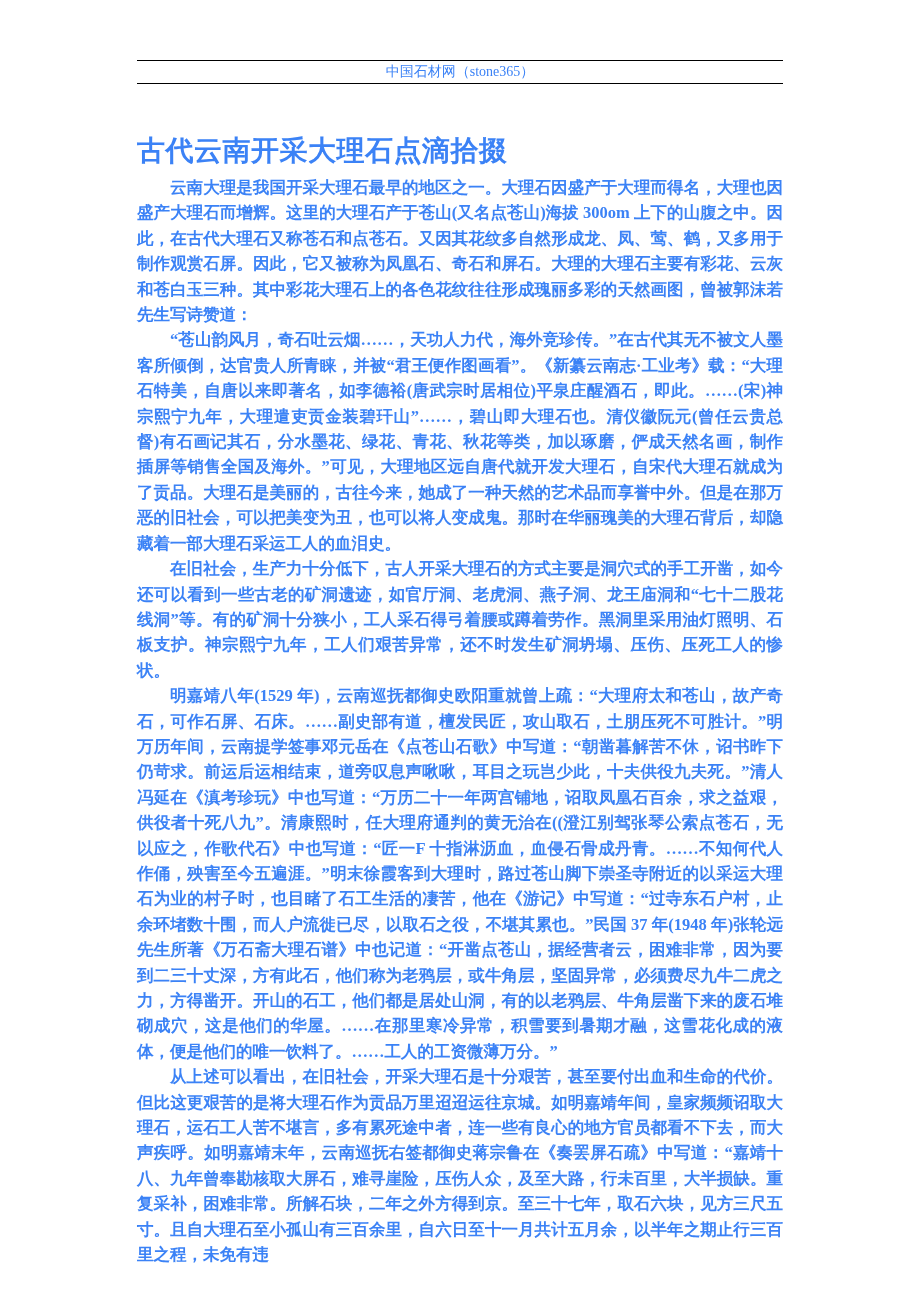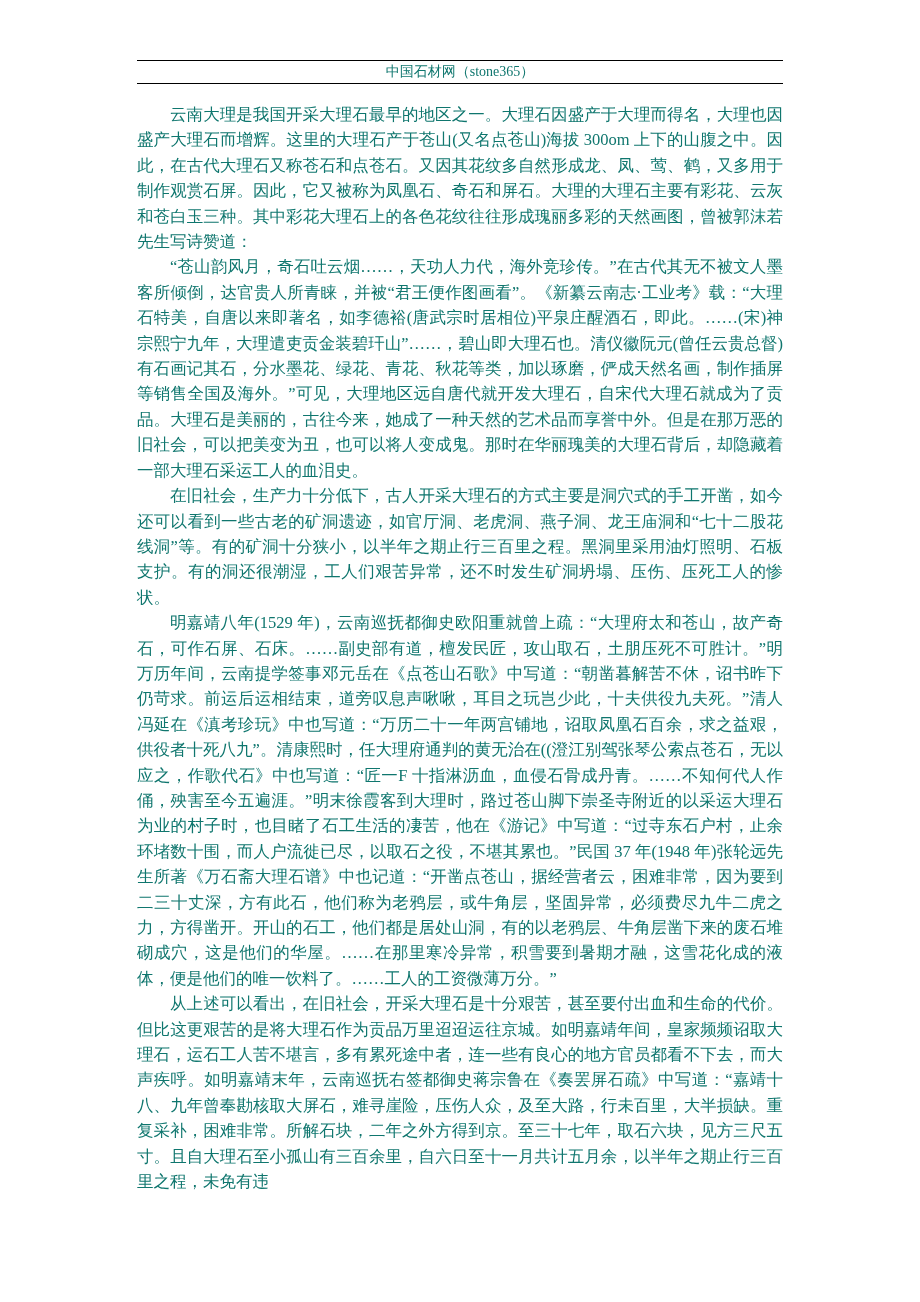--- a/index.html
+++ b/index.html
@@ -9,61 +9,63 @@
   }
   .page {
     position: relative;
     width: 920px;
     height: 1302px;
     margin: 0 auto;
     background: #ffffff;
     box-sizing: border-box;
     padding: 60px 137px 0 137px;
     overflow: hidden;
-    color: #0f766e;
+    color: #3b82f6;
     font-family: "Liberation Serif", "DejaVu Serif", serif;
   }
   .page-header {
     border-top: 1px solid #000000;
     border-bottom: 1px solid #000000;
     text-align: center;
     font-size: 14px;
     line-height: 20px;
     padding: 1px 0;
   }
   .article-title {
     font-size: 28px;
     font-weight: bold;
     margin: 50px 0 0 0;
     line-height: 34px;
     letter-spacing: 0.5px;
   }
   .article-body {
-    margin-top: 18px;
+    margin-top: 7px;
+    font-weight: bold;
   }
   .article-body p {
     margin: 0;
     font-size: 16.5px;
     line-height: 25.4px;
     text-align: justify;
     text-indent: 2em;
     word-break: break-all;
   }
 </style>
 </head>
 <body>
 
 <div class="page">
 
   <div class="page-header">
     <span>中国石材网（stone365）</span>
   </div>
 
+  <h1 class="article-title">古代云南开采大理石点滴拾掇</h1>
 
   <div class="article-body">
     <p>云南大理是我国开采大理石最早的地区之一。大理石因盛产于大理而得名，大理也因盛产大理石而增辉。这里的大理石产于苍山(又名点苍山)海拔 300om 上下的山腹之中。因此，在古代大理石又称苍石和点苍石。又因其花纹多自然形成龙、凤、莺、鹤，又多用于制作观赏石屏。因此，它又被称为凤凰石、奇石和屏石。大理的大理石主要有彩花、云灰和苍白玉三种。其中彩花大理石上的各色花纹往往形成瑰丽多彩的天然画图，曾被郭沫若先生写诗赞道：</p>
     <p>“苍山韵风月，奇石吐云烟……，天功人力代，海外竞珍传。”在古代其无不被文人墨客所倾倒，达官贵人所青睐，并被“君王便作图画看”。《新纂云南志·工业考》载：“大理石特美，自唐以来即著名，如李德裕(唐武宗时居相位)平泉庄醒酒石，即此。……(宋)神宗熙宁九年，大理遣吏贡金装碧玕山”……，碧山即大理石也。清仪徽阮元(曾任云贵总督)有石画记其石，分水墨花、绿花、青花、秋花等类，加以琢磨，俨成天然名画，制作插屏等销售全国及海外。”可见，大理地区远自唐代就开发大理石，自宋代大理石就成为了贡品。大理石是美丽的，古往今来，她成了一种天然的艺术品而享誉中外。但是在那万恶的旧社会，可以把美变为丑，也可以将人变成鬼。那时在华丽瑰美的大理石背后，却隐藏着一部大理石采运工人的血泪史。</p>
-    <p>在旧社会，生产力十分低下，古人开采大理石的方式主要是洞穴式的手工开凿，如今还可以看到一些古老的矿洞遗迹，如官厅洞、老虎洞、燕子洞、龙王庙洞和“七十二股花线洞”等。有的矿洞十分狭小，以半年之期止行三百里之程。黑洞里采用油灯照明、石板支护。有的洞还很潮湿，工人们艰苦异常，还不时发生矿洞坍塌、压伤、压死工人的惨状。</p>
+    <p>在旧社会，生产力十分低下，古人开采大理石的方式主要是洞穴式的手工开凿，如今还可以看到一些古老的矿洞遗迹，如官厅洞、老虎洞、燕子洞、龙王庙洞和“七十二股花线洞”等。有的矿洞十分狭小，工人采石得弓着腰或蹲着劳作。黑洞里采用油灯照明、石板支护。神宗熙宁九年，工人们艰苦异常，还不时发生矿洞坍塌、压伤、压死工人的惨状。</p>
     <p>明嘉靖八年(1529 年)，云南巡抚都御史欧阳重就曾上疏：“大理府太和苍山，故产奇石，可作石屏、石床。……副史部有道，檀发民匠，攻山取石，土朋压死不可胜计。”明万历年间，云南提学签事邓元岳在《点苍山石歌》中写道：“朝凿暮解苦不休，诏书昨下仍苛求。前运后运相结束，道旁叹息声啾啾，耳目之玩岂少此，十夫供役九夫死。”清人冯延在《滇考珍玩》中也写道：“万历二十一年两宫铺地，诏取凤凰石百余，求之益艰，供役者十死八九”。清康熙时，任大理府通判的黄无治在((澄江别驾张琴公索点苍石，无以应之，作歌代石》中也写道：“匠一F 十指淋沥血，血侵石骨成丹青。……不知何代人作俑，殃害至今五遍涯。”明末徐霞客到大理时，路过苍山脚下崇圣寺附近的以采运大理石为业的村子时，也目睹了石工生活的凄苦，他在《游记》中写道：“过寺东石户村，止余环堵数十围，而人户流徙已尽，以取石之役，不堪其累也。”民国 37 年(1948 年)张轮远先生所著《万石斋大理石谱》中也记道：“开凿点苍山，据经营者云，困难非常，因为要到二三十丈深，方有此石，他们称为老鸦层，或牛角层，坚固异常，必须费尽九牛二虎之力，方得凿开。开山的石工，他们都是居处山洞，有的以老鸦层、牛角层凿下来的废石堆砌成穴，这是他们的华屋。……在那里寒冷异常，积雪要到暑期才融，这雪花化成的液体，便是他们的唯一饮料了。……工人的工资微薄万分。”</p>
     <p>从上述可以看出，在旧社会，开采大理石是十分艰苦，甚至要付出血和生命的代价。但比这更艰苦的是将大理石作为贡品万里迢迢运往京城。如明嘉靖年间，皇家频频诏取大理石，运石工人苦不堪言，多有累死途中者，连一些有良心的地方官员都看不下去，而大声疾呼。如明嘉靖末年，云南巡抚右签都御史蒋宗鲁在《奏罢屏石疏》中写道：“嘉靖十八、九年曾奉勘核取大屏石，难寻崖险，压伤人众，及至大路，行未百里，大半损缺。重复采补，困难非常。所解石块，二年之外方得到京。至三十七年，取石六块，见方三尺五寸。且自大理石至小孤山有三百余里，自六日至十一月共计五月余，以半年之期止行三百里之程，未免有违</p>
   </div>
 
 </div>
 
 </body></html>

